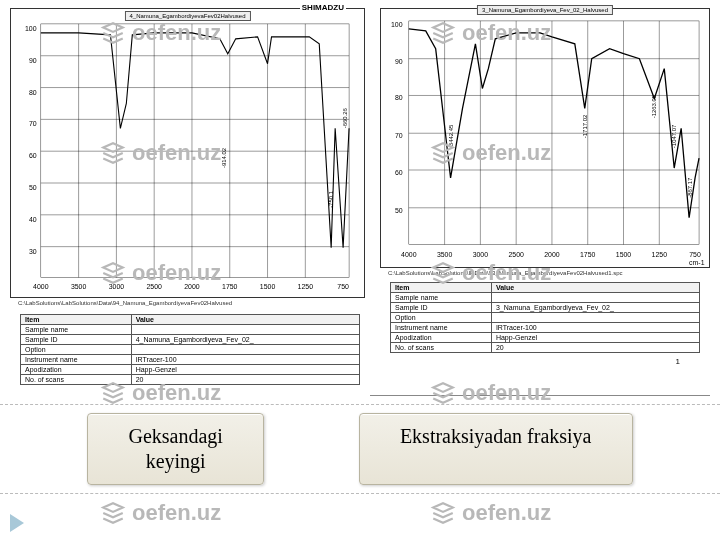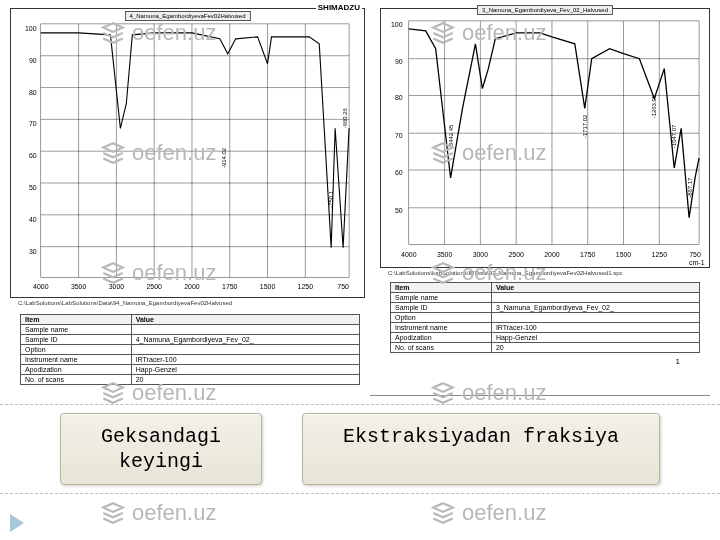--- a/index.html
+++ b/index.html
@@ -18,21 +18,21 @@
     pointer-events: none;
     z-index: 5;
   }
   .wm {
     position: absolute;
     display: flex;
     align-items: center;
     gap: 6px;
     color: #b8b8b8;
     font-size: 22px;
-    font-weight: 400;
+    font-weight: 700;
   }
   .wm svg { width: 26px; height: 26px; }
   .content {
     position: relative;
     z-index: 2;
     width: 100%;
     height: 100%;
   }
   .row-charts {
     display: flex;
@@ -41,21 +41,21 @@
   }
   .chart-box {
     border: 1px solid #333;
     background: #fff;
     position: relative;
   }
   .chart-left { width: 355px; height: 290px; }
   .chart-right { width: 330px; height: 260px; }
   .chart-brand {
     position: absolute;
-    top: -6px; right: 2px;
+    top: -6px; right: 18px;
     font-size: 8px;
     font-weight: bold;
     color: #000;
     background: #fff;
     padding: 0 2px;
   }
   .chart-title-small {
     position: absolute;
     top: 2px;
     left: 50%;
@@ -104,21 +104,21 @@
     display: flex;
     justify-content: space-around;
     padding: 0 40px;
   }
   .btn {
     background: linear-gradient(#f2f0e8, #e8e4d6);
     border: 1px solid #b8b4a0;
     border-radius: 4px;
     box-shadow: 1px 1px 3px rgba(0,0,0,.2), inset 0 1px 0 #fff;
     padding: 10px 40px;
-    font-family: Liberation Mono, monospace;
+    font-family: Liberation Serif, serif;
     font-size: 20px;
     text-align: center;
     line-height: 1.25;
   }
   .play-tri {
     position: absolute;
     left: 10px;
     bottom: 8px;
     width: 0; height: 0;
     border-left: 14px solid #a8c8d8;

